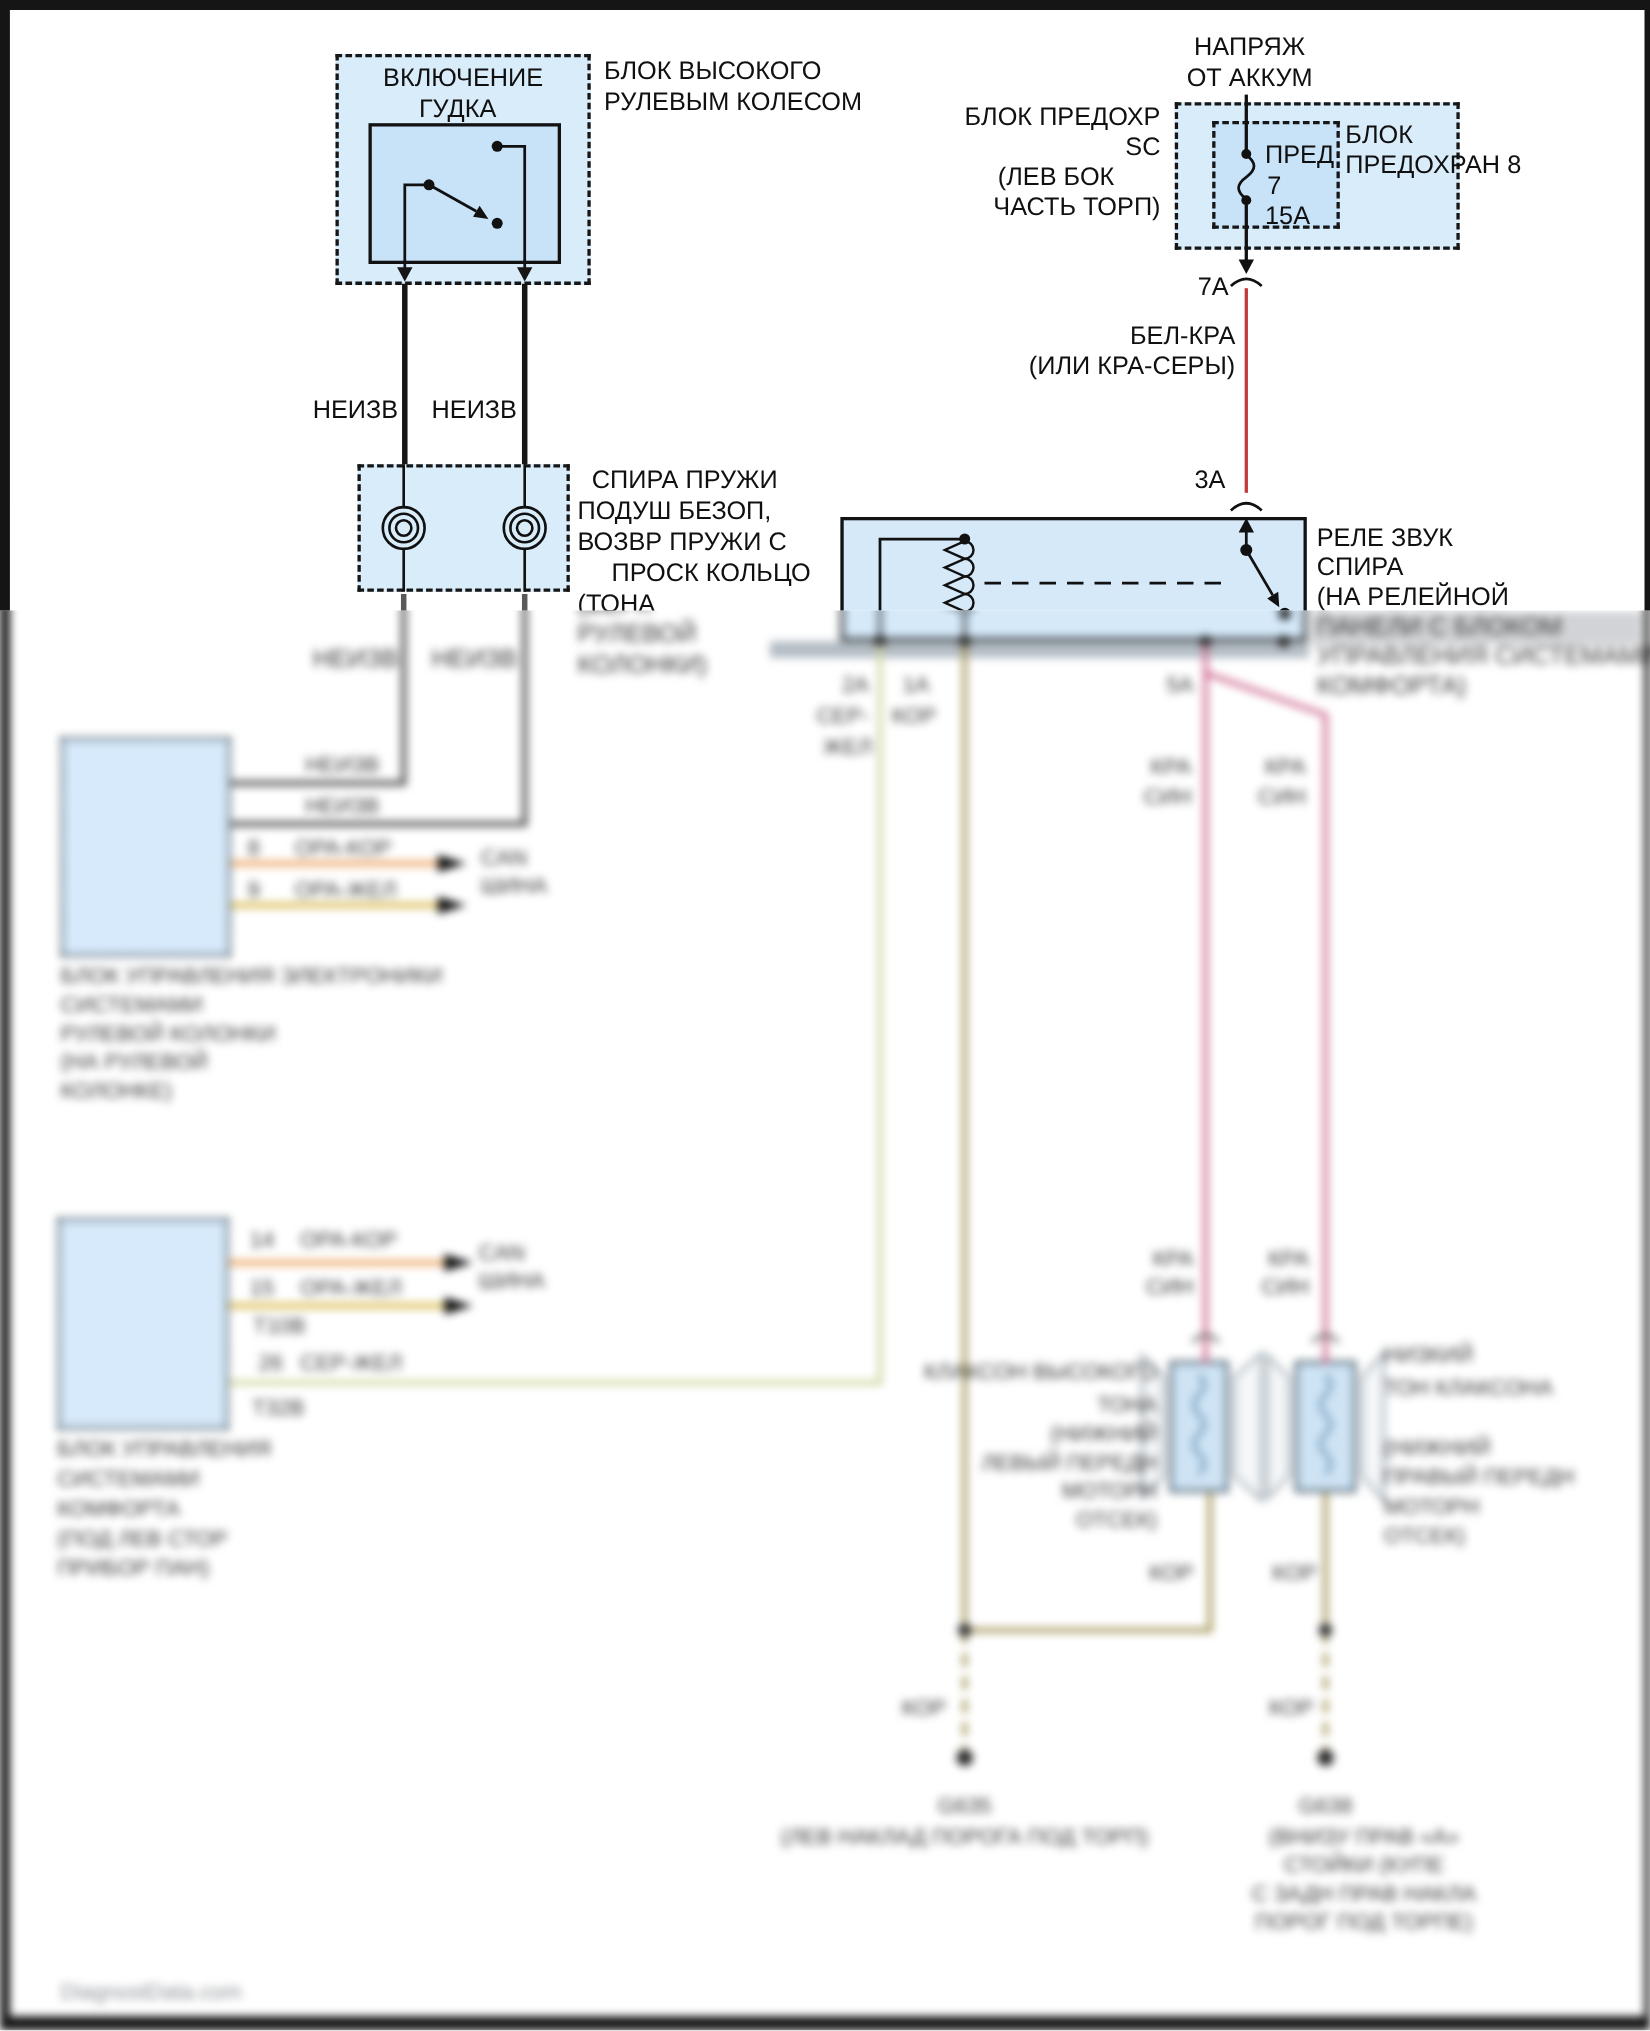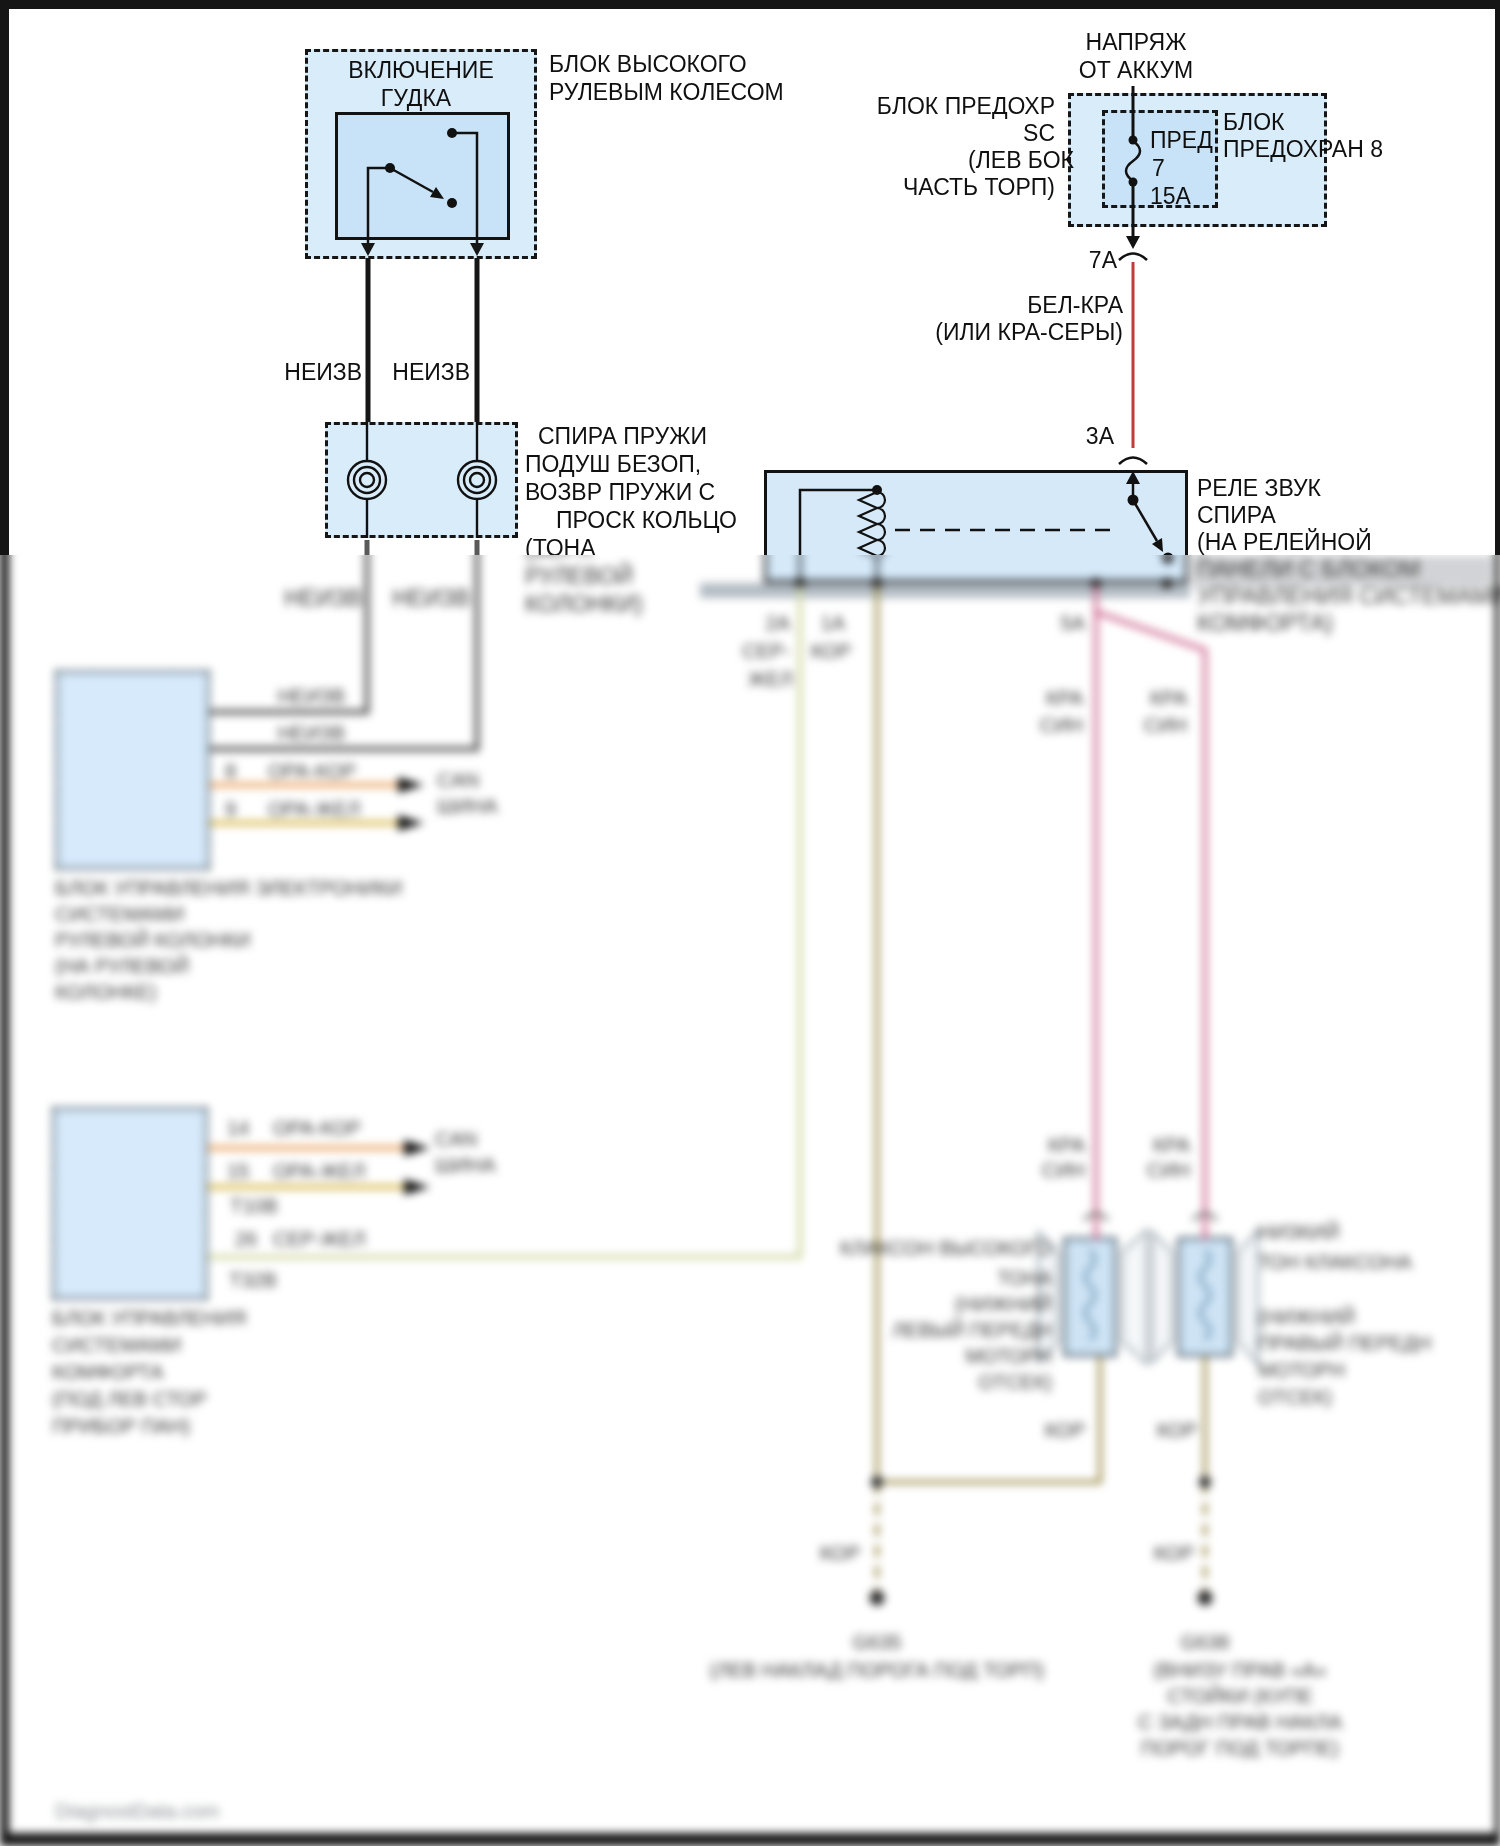--- a/index.html
+++ b/index.html
@@ -185,21 +185,21 @@
   <div class="lbl" style="left:525px;top:452px">ПОДУШ БЕЗОП,</div>
   <div class="lbl" style="left:525px;top:480px">ВОЗВР ПРУЖИ С</div>
   <div class="lbl" style="left:556px;top:508px">ПРОСК КОЛЬЦО</div>
   <div class="lbl" style="left:525px;top:536px">(ТОНА</div>
   <div class="lbl blb" style="left:525px;top:564px">РУЛЕВОЙ</div>
   <div class="lbl blb" style="left:525px;top:592px">КОЛОНКИ)</div>
   <div class="lbl ctr" style="left:1136px;top:30px">НАПРЯЖ</div>
   <div class="lbl ctr" style="left:1136px;top:58px">ОТ АККУМ</div>
   <div class="lbl rt" style="left:1055px;top:94px">БЛОК ПРЕДОХР</div>
   <div class="lbl rt" style="left:1055px;top:121px">SC</div>
-  <div class="lbl rt" style="left:1074px;top:148px">(ЛЕВ БОК</div>
+  <div class="lbl rt" style="left:1013px;top:148px">(ЛЕВ БОК</div>
   <div class="lbl rt" style="left:1055px;top:175px">ЧАСТЬ ТОРП)</div>
   <div class="lbl" style="left:1150px;top:128px">ПРЕД</div>
   <div class="lbl" style="left:1152px;top:156px">7</div>
   <div class="lbl" style="left:1150px;top:184px">15А</div>
   <div class="lbl" style="left:1223px;top:110px">БЛОК</div>
   <div class="lbl" style="left:1223px;top:137px">ПРЕДОХРАН 8</div>
   <div class="lbl rt" style="left:1117px;top:248px">7А</div>
   <div class="lbl rt" style="left:1123px;top:293px">БЕЛ-КРА</div>
   <div class="lbl rt" style="left:1123px;top:320px">(ИЛИ КРА-СЕРЫ)</div>
   <div class="lbl rt" style="left:1114px;top:424px">3А</div>

